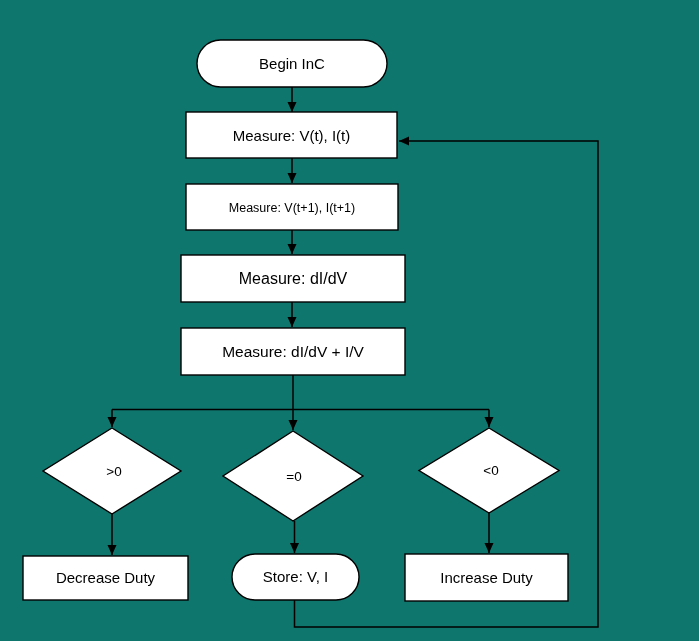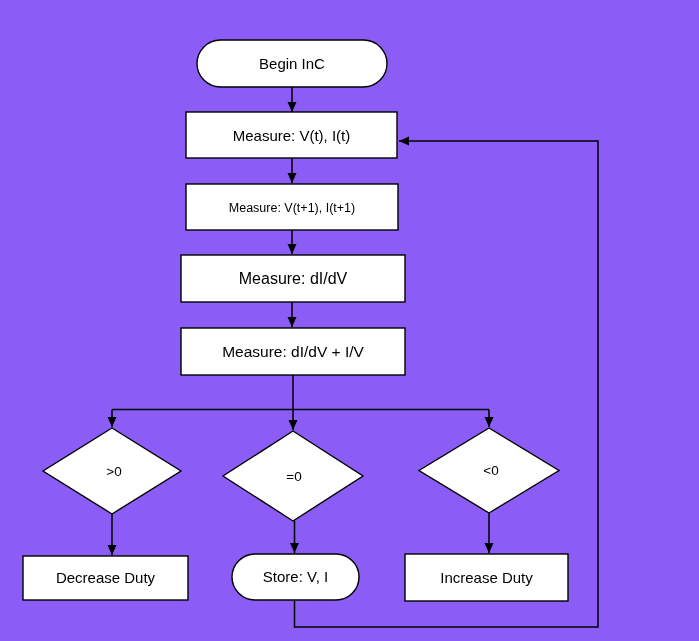--- a/index.html
+++ b/index.html
@@ -4,21 +4,21 @@
 <style>
   html, body {
     margin: 0;
     padding: 0;
     background: #ffffff;
   }
   #canvas {
     position: relative;
     width: 699px;
     height: 641px;
-    background: #8b5cf6;
+    background: #0f766e;
     font-family: "Liberation Sans", sans-serif;
   }
   svg { display: block; }
   .shape {
     fill: #ffffff;
     stroke: #000000;
     stroke-width: 1.4;
   }
   .connector {
     fill: none;

